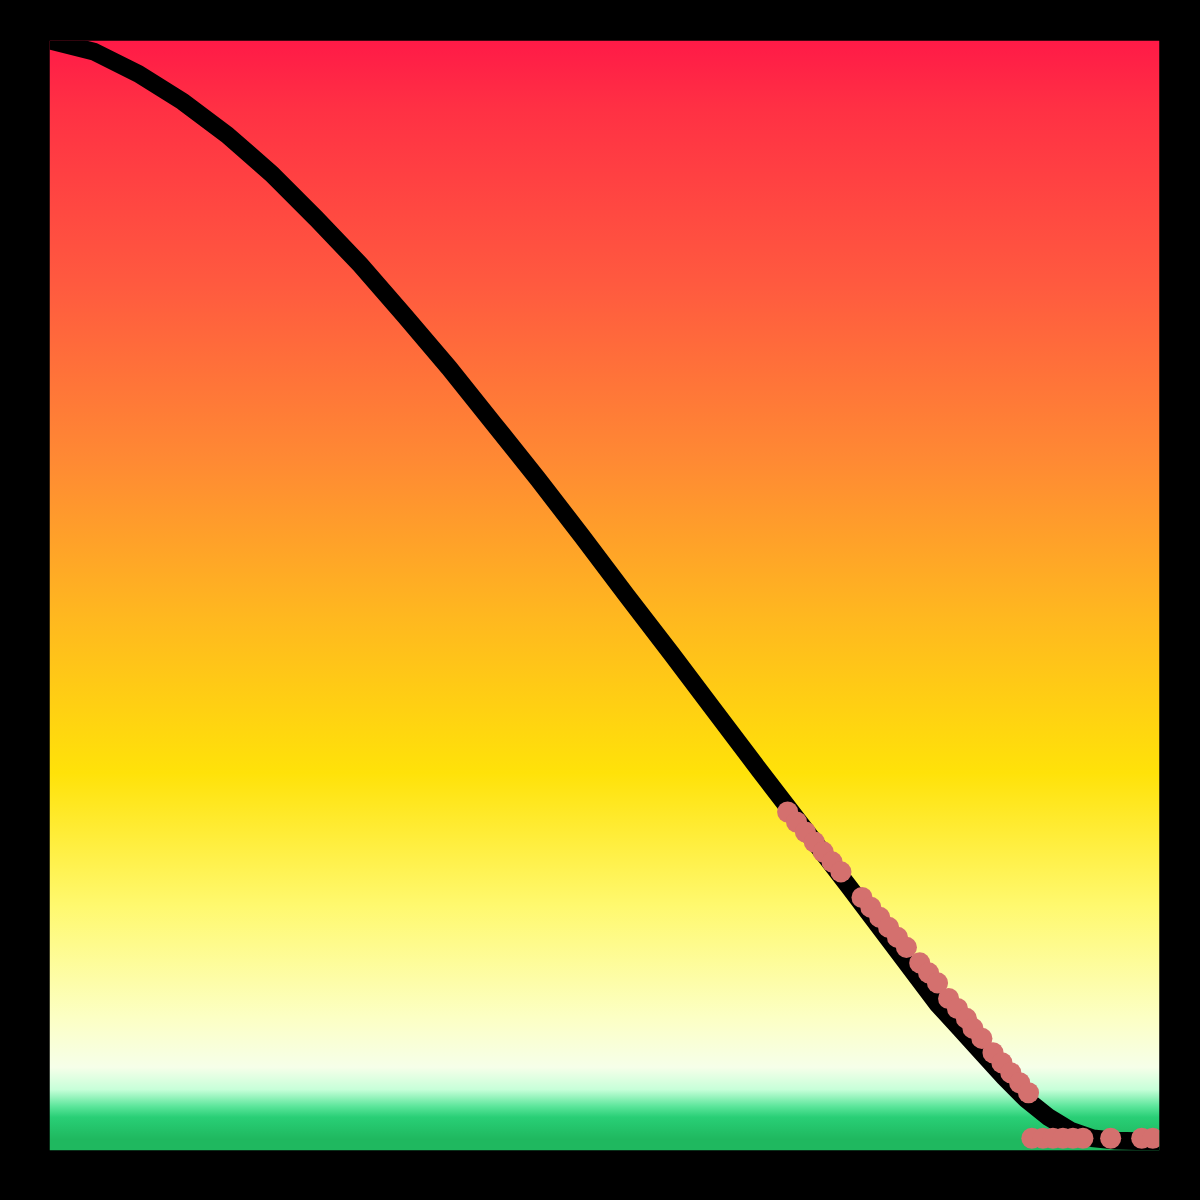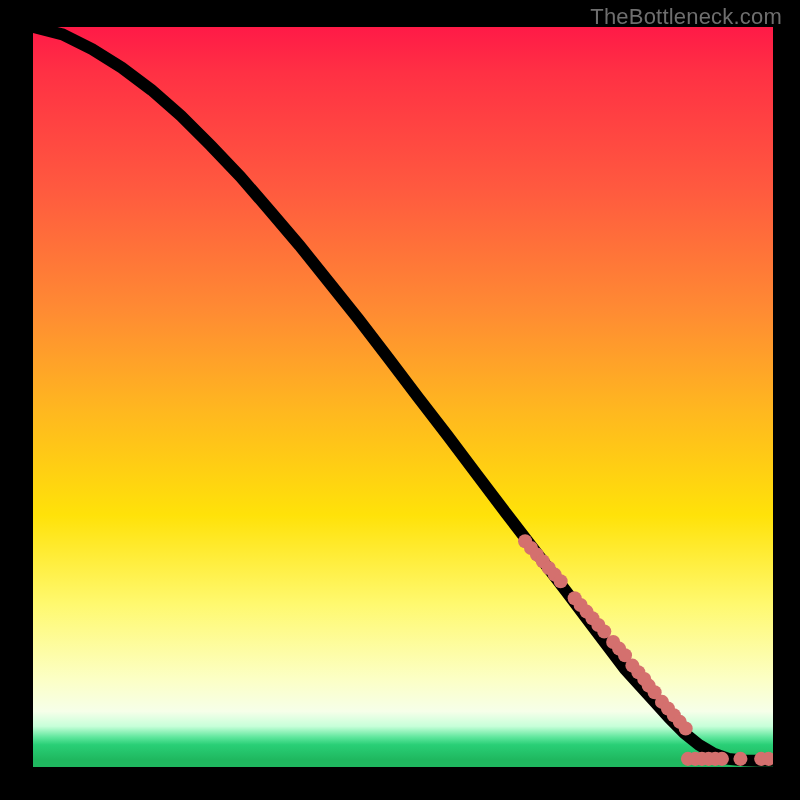--- a/index.html
+++ b/index.html
@@ -69,21 +69,20 @@
   .curve {
     fill: none;
     stroke: #000;
     stroke-width: 1.6;
   }
 </style>
 </head>
 <body>
 
 <div class="outer">
-  <div class="watermark">TheBottleneck.com</div>
 
   <div class="plot-frame">
     <div class="gradient"></div>
     <svg class="overlay" viewBox="0 0 100 100" preserveAspectRatio="none">
       <path id="curve-path" class="curve" stroke="#000000" d="M0.00 0.00 L4.00 1.00 L8.00 3.00 L12.00 5.50 L16.00 8.50 L20.00 12.00 L24.00 16.00 L28.00 20.20 L32.00 24.80 L36.00 29.50 L40.00 34.50 L44.00 39.50 L48.00 44.70 L52.00 50.00 L56.00 55.20 L60.00 60.50 L64.00 65.80 L68.00 71.00 L72.00 76.20 L76.00 81.50 L80.00 86.80 L82.00 89.00 L84.00 91.20 L86.00 93.40 L88.00 95.40 L90.00 97.00 L92.00 98.20 L94.00 98.90 L96.00 99.10 L98.00 99.15 L100.00 99.18"></path>
       <g id="dots-group">
           <circle cx="66.50" cy="69.50" r="0.95" fill="#d4706e"></circle>
           <circle cx="67.30" cy="70.40" r="0.95" fill="#d4706e"></circle>
           <circle cx="68.10" cy="71.30" r="0.95" fill="#d4706e"></circle>
           <circle cx="68.90" cy="72.20" r="0.95" fill="#d4706e"></circle>

